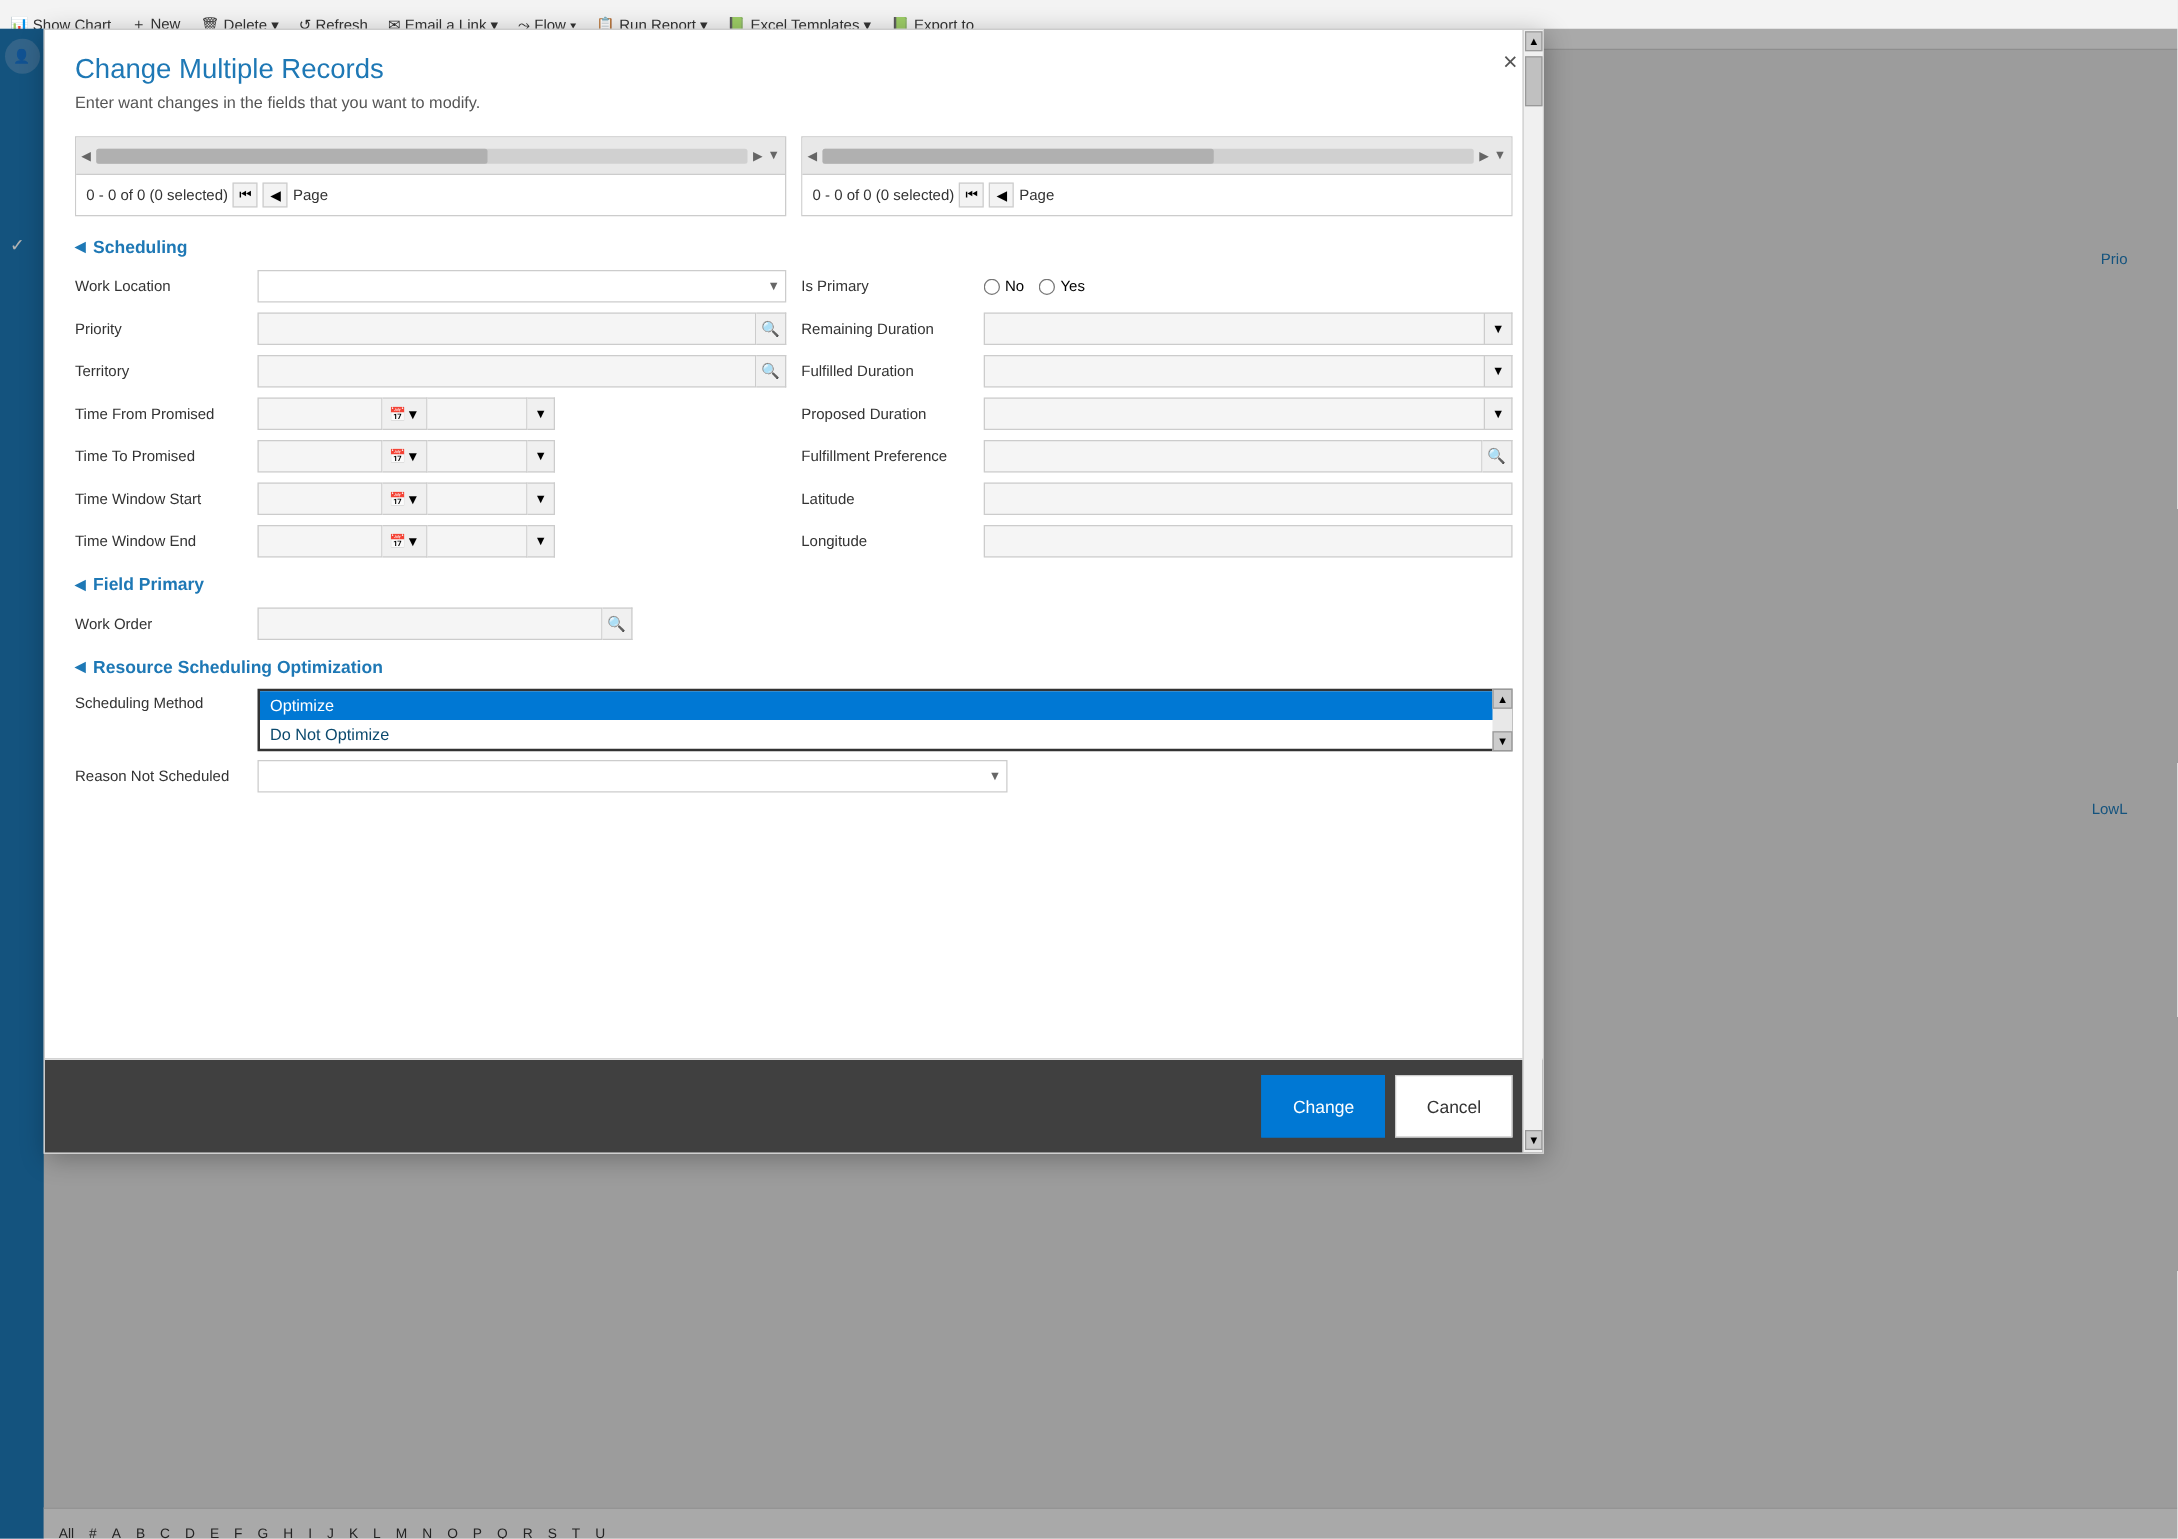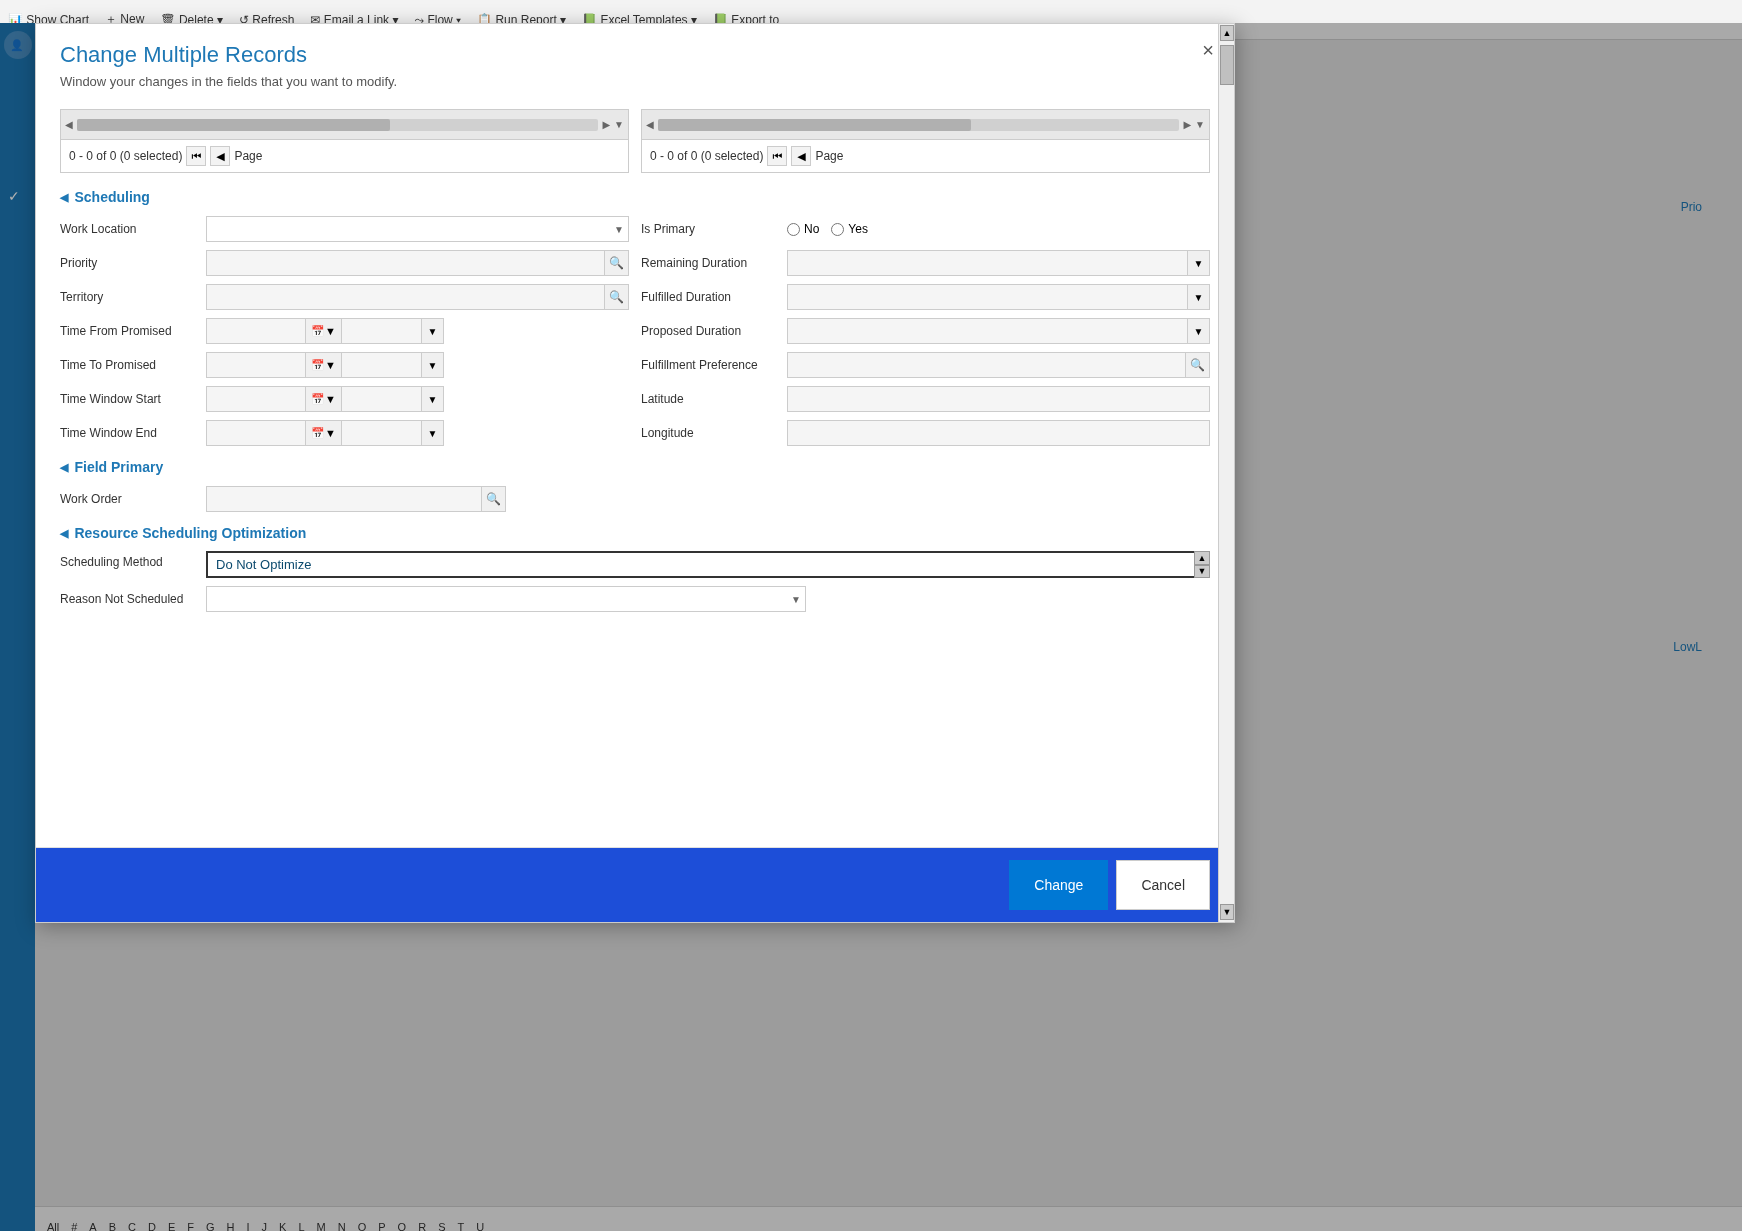--- a/index.html
+++ b/index.html
@@ -451,21 +451,21 @@
       cursor: pointer;
     }
 
     
     .modal-footer {
       padding: 12px 24px;
       border-top: 1px solid #e0e0e0;
       display: flex;
       justify-content: flex-end;
       gap: 8px;
-      background: #1d4ed8;
+      background: #404040;
     }
 
     .btn-change {
       background: #0078d4;
       color: white;
       border: 1px solid #0078d4;
       padding: 6px 24px;
       font-size: 14px;
       cursor: pointer;
       min-width: 90px;
@@ -546,21 +546,21 @@
 <div class="modal">
 
   <div class="modal-scrollbar">
     <div style="width:14px;height:16px;background:#ccc;border:1px solid #999;margin:1px;display:flex;align-items:center;justify-content:center;font-size:9px;">▲</div>
     <div class="modal-scroll-thumb"></div>
     <div style="position:absolute;bottom:1px;width:14px;height:16px;background:#ccc;border:1px solid #999;margin:1px;display:flex;align-items:center;justify-content:center;font-size:9px;">▼</div>
   </div>
 
   <div class="modal-header">
     <div class="modal-title">Change Multiple Records</div>
-    <div class="modal-subtitle">Window your changes in the fields that you want to modify.</div>
+    <div class="modal-subtitle">Enter want changes in the fields that you want to modify.</div>
     <button class="modal-close">×</button>
   </div>
 
   <div class="modal-body">
 
     <div class="dual-list-section">
 
       <div class="list-panel">
         <div class="list-panel-scrollbar-area">
           <span class="scroll-arrow">◀</span>
@@ -739,20 +739,21 @@
 
     <div class="section-header">
       <span class="section-toggle">◀</span>
       <span>Resource Scheduling Optimization</span>
     </div>
 
     <div class="form-row" style="margin-bottom:6px;align-items:flex-start;">
       <span class="form-label" style="padding-top:4px;">Scheduling Method</span>
       <div class="scheduling-method-container">
         <div class="scheduling-dropdown-list">
+          <div class="scheduling-option selected">Optimize</div>
           <div class="scheduling-option">Do Not Optimize</div>
         </div>
         <div class="dropdown-scrollbar">
           <div class="dropdown-scroll-btn">▲</div>
           <div class="dropdown-scroll-btn">▼</div>
         </div>
       </div>
     </div>
 
     <div class="form-row">

